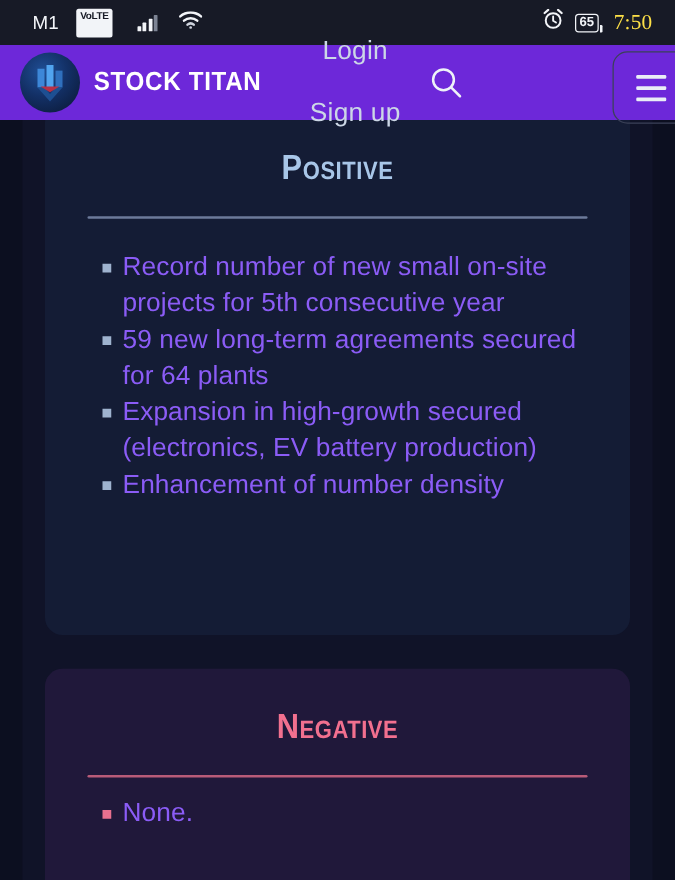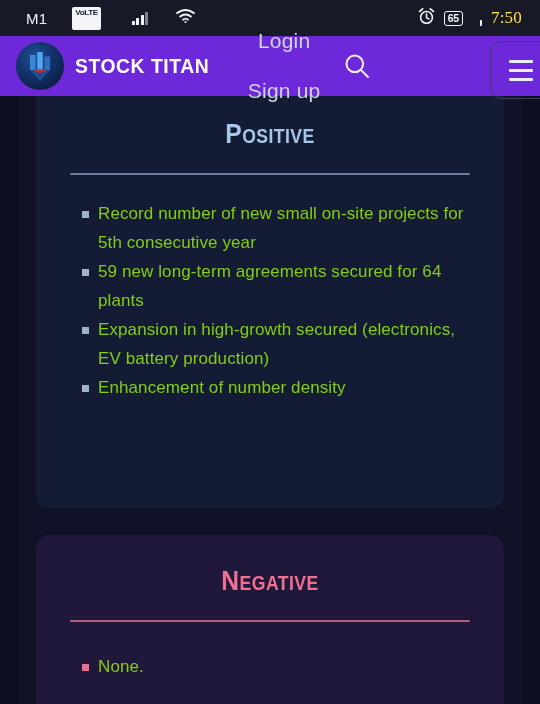--- a/index.html
+++ b/index.html
@@ -23,21 +23,21 @@
     width: 100%;
     background: #171a26;
     display: flex;
     align-items: center;
     padding: 0 18px 0 26px;
     position: relative;
   }
   .status-left {
     display: flex;
     align-items: center;
-    gap: 25px;
+    gap: 14px;
   }
   .carrier {
     font-size: 15px;
     color: #f2f4f8;
     letter-spacing: 0.2px;
   }
   .volte-badge {
     background: #f2f4f8;
     color: #171a26;
     font-size: 8px;
@@ -69,21 +69,20 @@
 
   .status-right {
     margin-left: auto;
     display: flex;
     align-items: center;
     gap: 9px;
   }
   .battery {
     display: flex;
     align-items: flex-end;
-    gap: 16px;
   }
   .battery-body {
     border: 1.5px solid #f2f4f8;
     border-radius: 3px;
     font-size: 10.5px;
     font-weight: bold;
     color: #f2f4f8;
     padding: 0px 3px;
     line-height: 13px;
     letter-spacing: -0.2px;
@@ -243,37 +242,37 @@
   .card-positive .divider { background: #6c7a9a; }
   .card-negative .divider { background: #b85b78; }
 
   .bullets {
     list-style: none;
     margin: 24px 0 0 0;
     padding: 0 34px 0 46px;
   }
   .bullets li {
     position: relative;
-    font-size: 17px;
+    font-size: 21px;
     line-height: 29px;
-    color: #84cc16;
+    color: #8b5cf6;
     margin-bottom: 0px;
     padding-left: 16px;
     letter-spacing: 0.1px;
   }
   .bullets li::before {
     content: "";
     position: absolute;
     left: 0;
     top: 12px;
     width: 7px;
     height: 7px;
   }
   .card-positive .bullets li::before { background: #9fb3cf; }
-  .card-negative .bullets { margin-top: 30px; }
+  .card-negative .bullets { margin-top: 14px; }
   .card-negative .bullets li::before { background: #e8708f; }
 </style>
 </head>
 <body>
 
 <div class="status-bar">
   <div class="status-left">
     <span class="carrier">M1</span>
     <span class="volte-badge">VoLTE</span>
     <span class="signal-bars">

